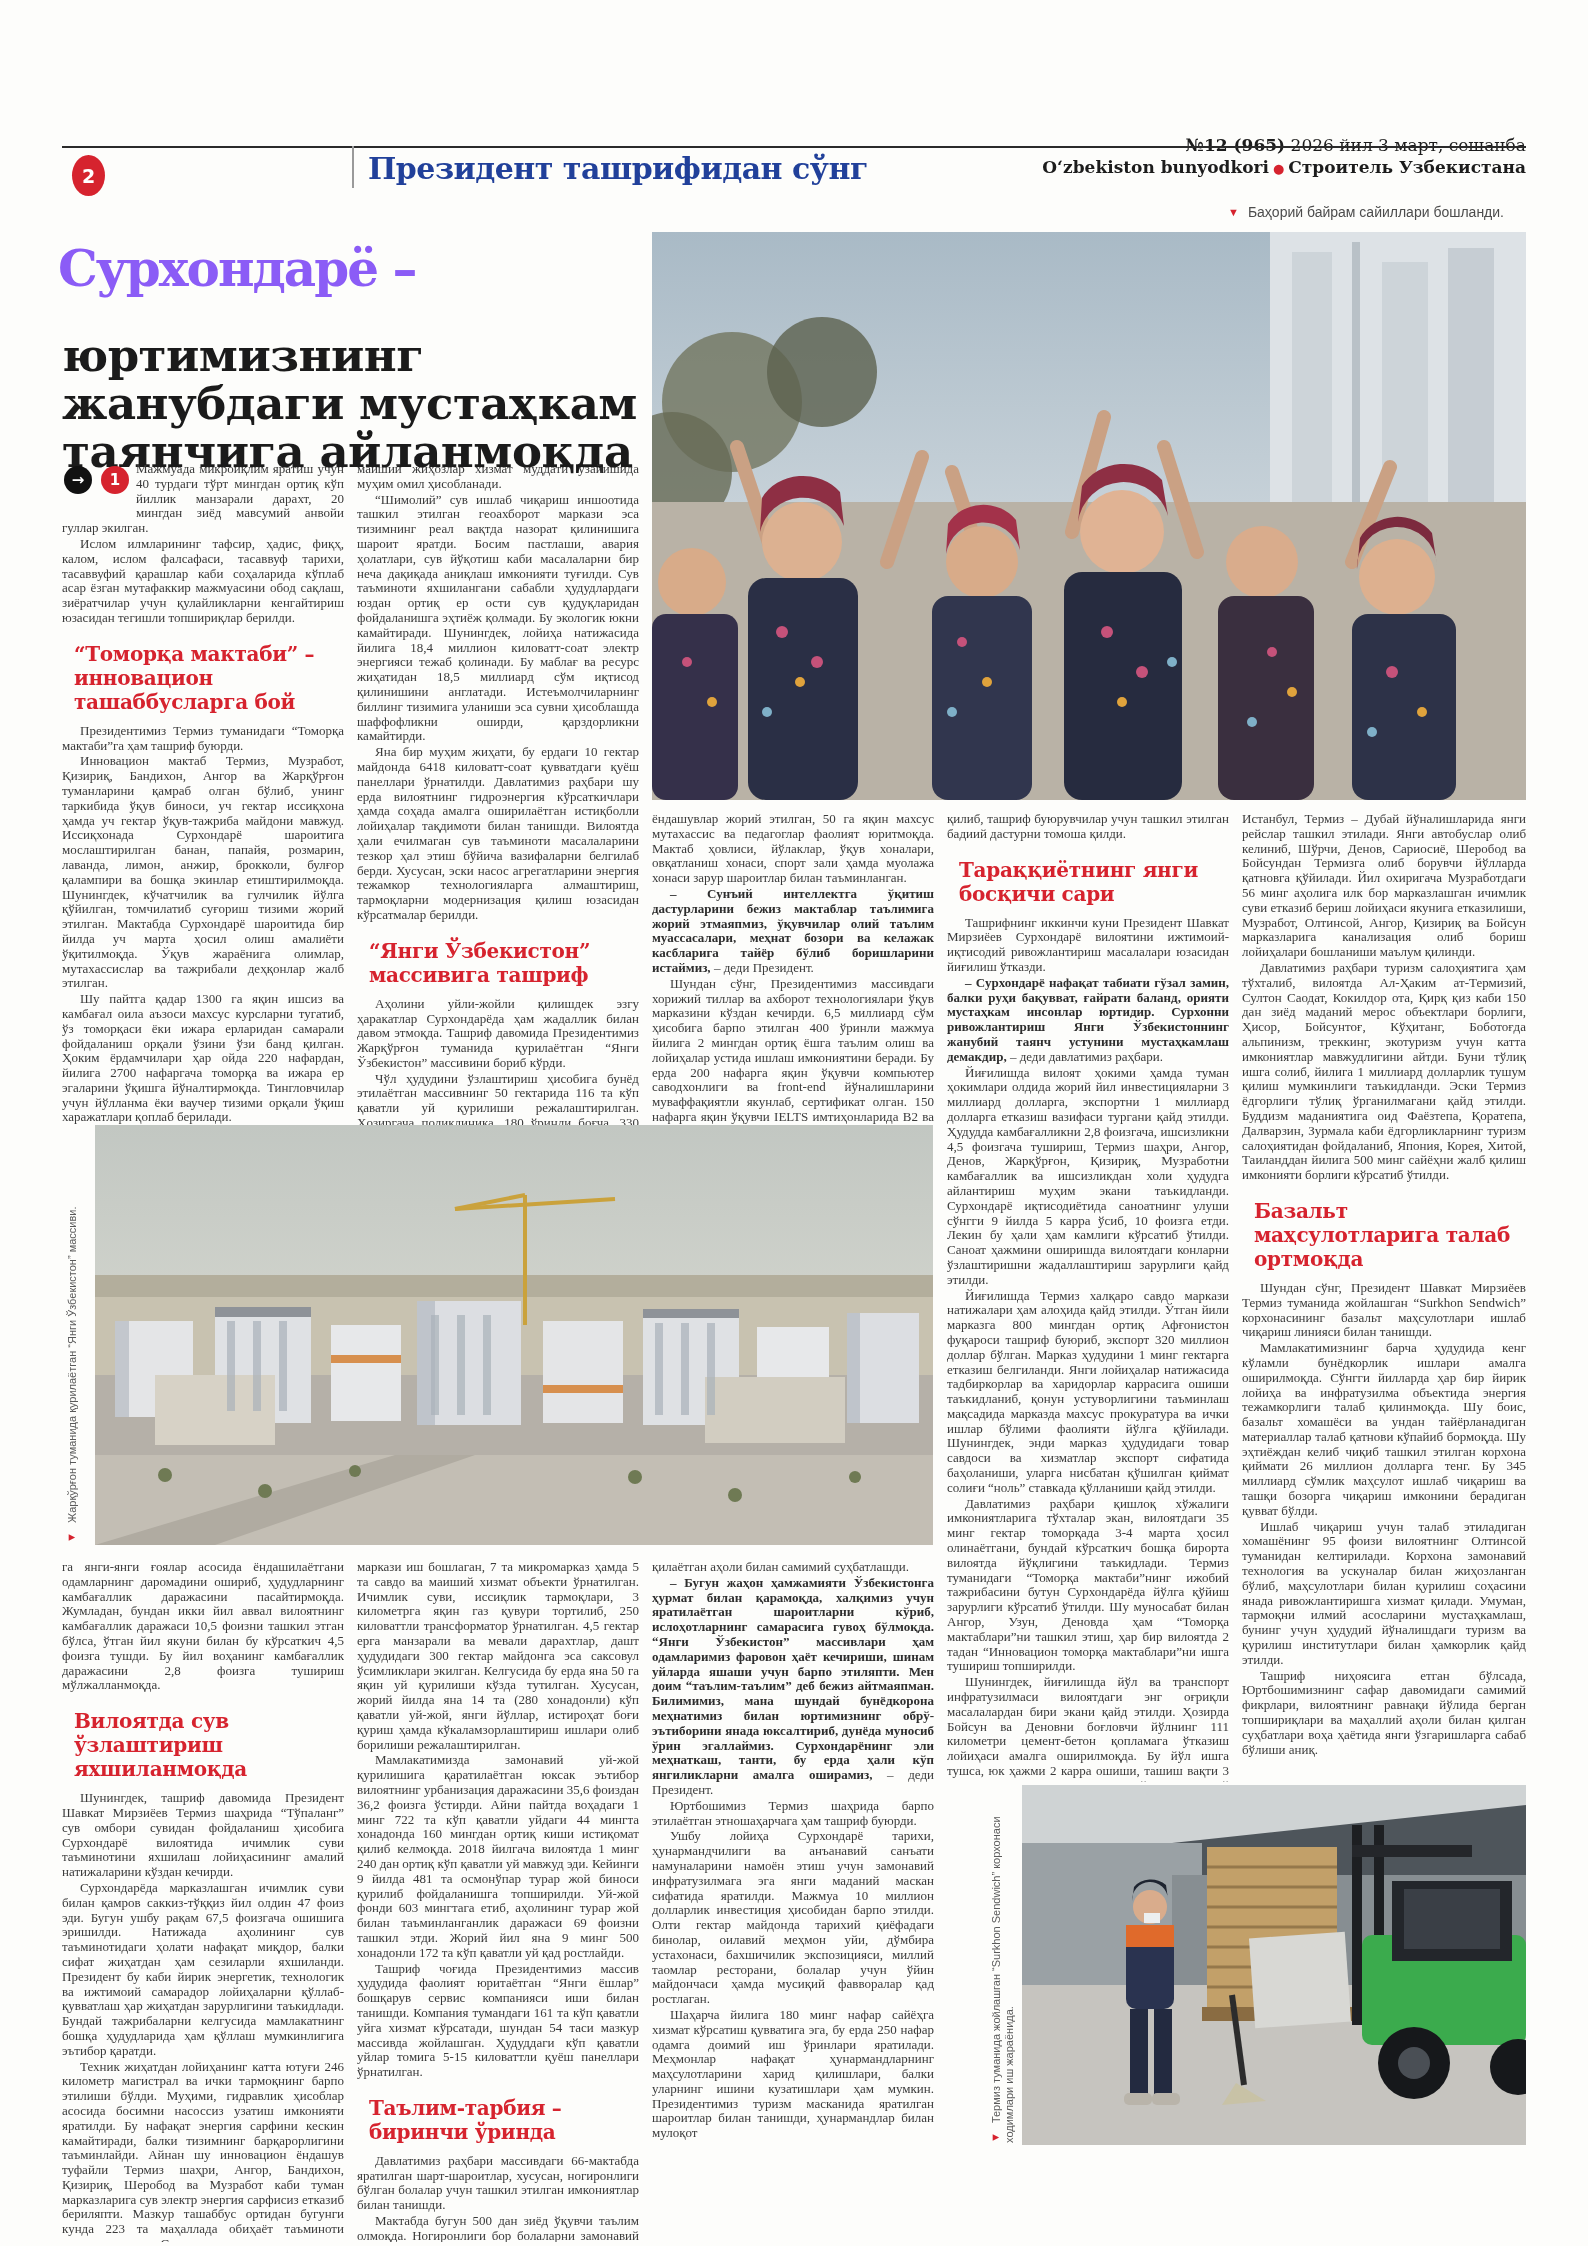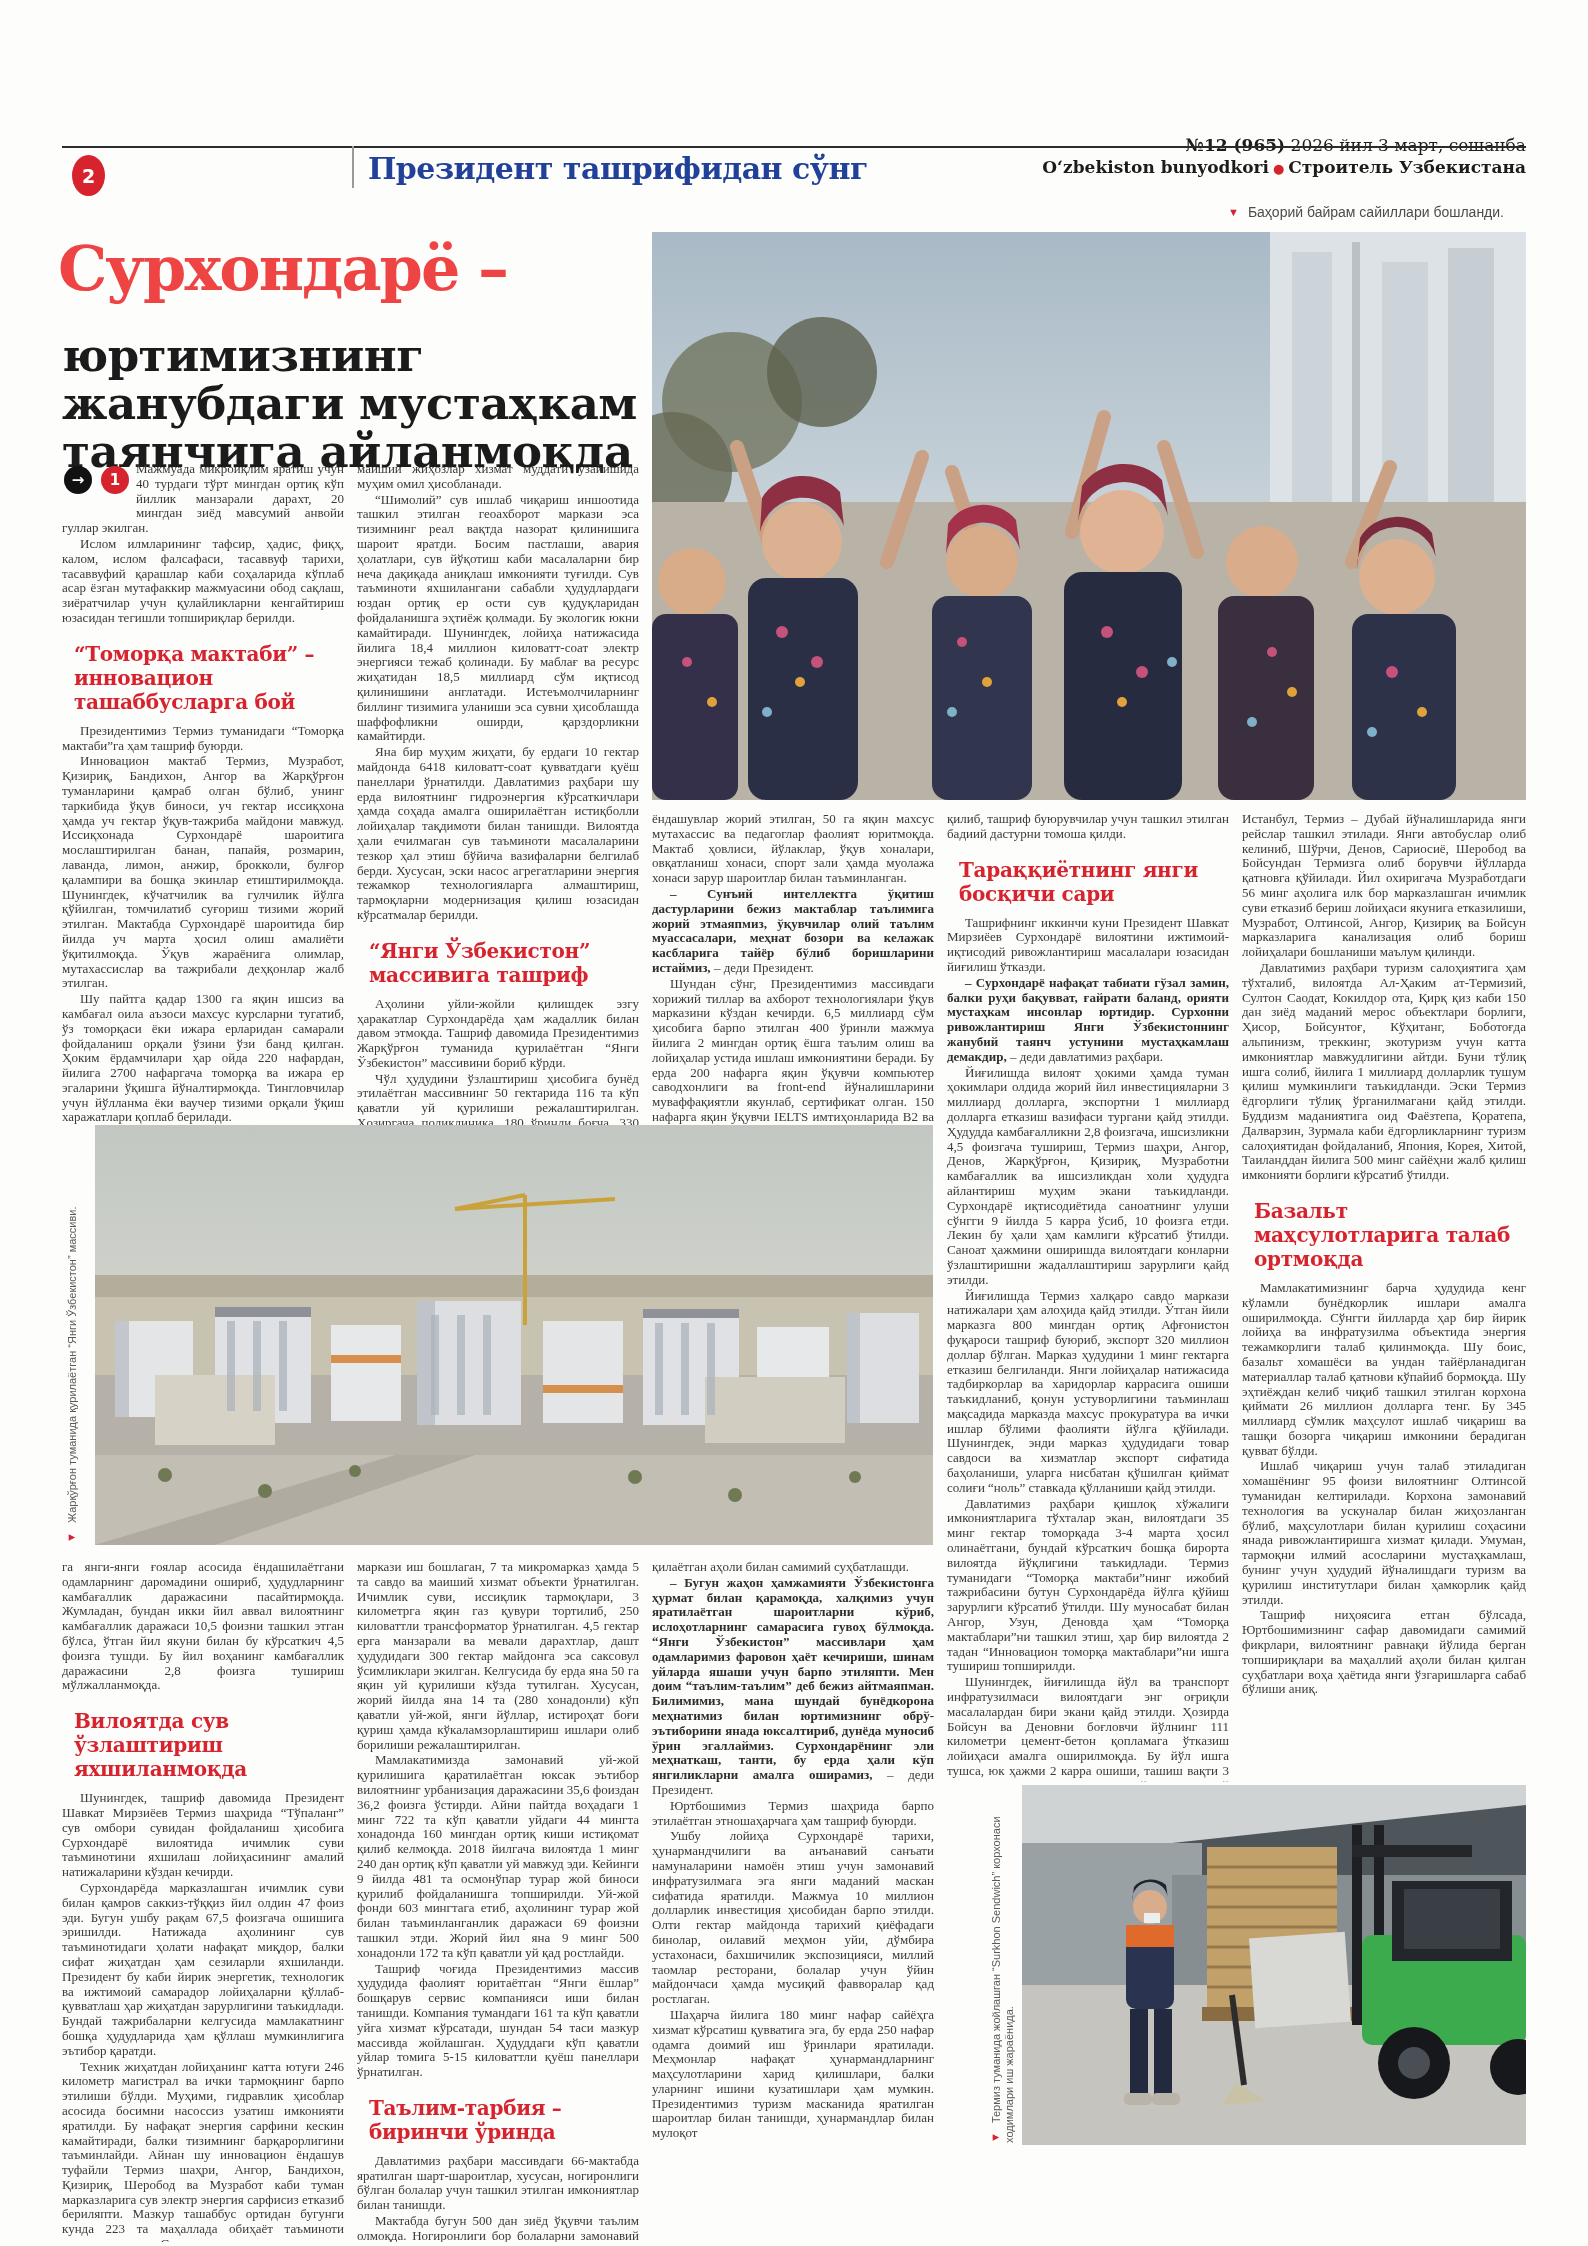--- a/index.html
+++ b/index.html
@@ -12,21 +12,21 @@
   #meta .dot{color:#d6232e;font-size:13px;padding:0 4px;}
   #top-rule{position:absolute;left:62px;top:146px;width:1464px;height:2px;background:#2b2b2b;}
   #head-tick{position:absolute;left:352px;top:146px;width:2px;height:42px;background:#9a9a9a;}
   #pagenum{position:absolute;left:72px;top:155px;width:33px;height:41px;border-radius:50%;
            background:#d6232e;color:#fff;font-family:"DejaVu Sans",sans-serif;font-weight:bold;
            font-size:19px;display:flex;align-items:center;justify-content:center;}
   #section-title{position:absolute;left:368px;top:151px;font-family:"DejaVu Serif",serif;
            font-weight:bold;font-size:30px;color:#21409a;letter-spacing:-.5px;}
   
   #headline{position:absolute;left:58px;top:228px;width:600px;font-family:"DejaVu Serif",serif;
-           font-weight:bold;font-size:62px;line-height:82px;color:#ef4444;letter-spacing:-2px;}
+           font-weight:bold;font-size:50px;line-height:82px;color:#8b5cf6;letter-spacing:-2px;}
   #headline-sub{position:absolute;left:62px;top:332px;width:600px;font-family:"DejaVu Serif",serif;
            font-weight:bold;font-size:45px;line-height:48px;color:#1b1b1b;letter-spacing:-.5px;}
   
   .photo-caption{font-family:"Liberation Sans",sans-serif;color:#4c4c4c;}
   #caption-top{position:absolute;left:652px;top:204px;width:874px;text-align:right;
            padding-right:22px;box-sizing:border-box;font-size:14px;}
   .tri{color:#d6232e;font-size:11px;margin-right:9px;position:relative;top:-1px;}
   .vcap{position:absolute;transform:rotate(-90deg);transform-origin:0 0;font-size:11px;
            line-height:13px;color:#5a5a5a;font-family:"Liberation Sans",sans-serif;}
   #caption-massif{left:66px;top:1543px;width:418px;}
@@ -302,20 +302,21 @@
       <p><b>– Сурхондарё нафақат табиати гўзал замин, балки руҳи бақувват, ғайрати баланд, орияти мустаҳкам инсонлар юртидир. Сурхонни ривожлантириш Янги Ўзбекистоннинг жанубий таянч устунини мустаҳкамлаш демакдир,</b> – деди давлатимиз раҳбари.</p>
       <p>Йиғилишда вилоят ҳокими ҳамда туман ҳокимлари олдида жорий йил инвестицияларни 3 миллиард долларга, экспортни 1 миллиард долларга етказиш вазифаси тургани қайд этилди. Ҳудудда камбағалликни 2,8 фоизгача, ишсизликни 4,5 фоизгача тушириш, Термиз шаҳри, Ангор, Денов, Жарқўрғон, Қизириқ, Музработни камбағаллик ва ишсизликдан холи ҳудудга айлантириш муҳим экани таъкидланди. Сурхондарё иқтисодиётида саноатнинг улуши сўнгги 9 йилда 5 карра ўсиб, 10 фоизга етди. Лекин бу ҳали ҳам камлиги кўрсатиб ўтилди. Саноат ҳажмини оширишда вилоятдаги конларни ўзлаштиришни жадаллаштириш зарурлиги қайд этилди.</p>
       <p>Йиғилишда Термиз халқаро савдо маркази натижалари ҳам алоҳида қайд этилди. Ўтган йили марказга 800 мингдан ортиқ Афғонистон фуқароси ташриф буюриб, экспорт 320 миллион доллар бўлган. Марказ ҳудудини 1 минг гектарга етказиш белгиланди. Янги лойиҳалар натижасида тадбиркорлар ва харидорлар каррасига ошиши таъкидланиб, қонун устуворлигини таъминлаш мақсадида марказда махсус прокуратура ва ички ишлар бўлими фаолияти йўлга қўйилади. Шунингдек, энди марказ ҳудудидаги товар савдоси ва хизматлар экспорт сифатида баҳоланиши, уларга нисбатан қўшилган қиймат солиғи “ноль” ставкада қўлланиши қайд этилди.</p>
       <p>Давлатимиз раҳбари қишлоқ хўжалиги имкониятларига тўхталар экан, вилоятдаги 35 минг гектар томорқада 3-4 марта ҳосил олинаётгани, бундай кўрсаткич бошқа бирорта вилоятда йўқлигини таъкидлади. Термиз туманидаги “Томорқа мактаби”нинг ижобий тажрибасини бутун Сурхондарёда йўлга қўйиш зарурлиги кўрсатиб ўтилди. Шу муносабат билан Ангор, Узун, Деновда ҳам “Томорқа мактаблари”ни ташкил этиш, ҳар бир вилоятда 2 тадан “Инновацион томорқа мактаблари”ни ишга тушириш топширилди.</p>
       <p>Шунингдек, йиғилишда йўл ва транспорт инфратузилмаси вилоятдаги энг оғриқли масалалардан бири экани қайд этилди. Ҳозирда Бойсун ва Деновни боғловчи йўлнинг 111 километри цемент-бетон қопламага ўтказиш лойиҳаси амалга оширилмоқда. Бу йўл ишга тушса, юк ҳажми 2 карра ошиши, ташиш вақти 3 соатдан 1,5 соатга қисқариши айтилди. Жорий йилда юртимизни Афғонистон ва Тожикистон билан боғлайдиган 178 километрлик магистрални капитал таъмирлаш, “Тошғузор – Бойсун – Қумқўрғон” участкасини тезюрар поездга мослаш, “Қумқўрғон – Қудуқли” темир йўлининг электрлаштириш ишлари бошланади. Термиз –</p>
     </div>
   <div class="col" id="col5">
       <p class="cont">Истанбул, Термиз – Дубай йўналишларида янги рейслар ташкил этилади. Янги автобуслар олиб келиниб, Шўрчи, Денов, Сариосиё, Шеробод ва Бойсундан Термизга олиб борувчи йўлларда қатновга қўйилади. Йил охиригача Музработдаги 56 минг аҳолига илк бор марказлашган ичимлик суви етказиб бериш лойиҳаси якунига етказилиши, Музработ, Олтинсой, Ангор, Қизириқ ва Бойсун марказларига канализация олиб бориш лойиҳалари бошланиши маълум қилинди.</p>
       <p>Давлатимиз раҳбари туризм салоҳиятига ҳам тўхталиб, вилоятда Ал-Ҳаким ат-Термизий, Султон Саодат, Кокилдор ота, Қирқ қиз каби 150 дан зиёд маданий мерос объектлари борлиги, Ҳисор, Бойсунтоғ, Кўҳитанг, Боботоғда альпинизм, треккинг, экотуризм учун катта имкониятлар мавжудлигини айтди. Буни тўлиқ ишга солиб, йилига 1 миллиард долларлик тушум қилиш мумкинлиги таъкидланди. Эски Термиз ёдгорлиги тўлиқ ўрганилмагани қайд этилди. Буддизм маданиятига оид Фаёзтепа, Қоратепа, Далварзин, Зурмала каби ёдгорликларнинг туризм салоҳиятидан фойдаланиб, Япония, Корея, Хитой, Таиланддан йилига 500 минг сайёҳни жалб қилиш имконияти борлиги кўрсатиб ўтилди.</p>
       <h3 class="subhead">Базальт маҳсулотларига талаб ортмоқда</h3>
+      <p>Шундан сўнг, Президент Шавкат Мирзиёев Термиз туманида жойлашган “Surkhon Sendwich” корхонасининг базальт маҳсулотлари ишлаб чиқариш линияси билан танишди.</p>
       <p>Мамлакатимизнинг барча ҳудудида кенг кўламли бунёдкорлик ишлари амалга оширилмоқда. Сўнгги йилларда ҳар бир йирик лойиҳа ва инфратузилма объектида энергия тежамкорлиги талаб қилинмоқда. Шу боис, базальт хомашёси ва ундан тайёрланадиган материаллар талаб қатнови кўпайиб бормоқда. Шу эҳтиёждан келиб чиқиб ташкил этилган корхона қиймати 26 миллион долларга тенг. Бу 345 миллиард сўмлик маҳсулот ишлаб чиқариш ва ташқи бозорга чиқариш имконини берадиган қувват бўлди.</p>
       <p>Ишлаб чиқариш учун талаб этиладиган хомашёнинг 95 фоизи вилоятнинг Олтинсой туманидан келтирилади. Корхона замонавий технология ва ускуналар билан жиҳозланган бўлиб, маҳсулотлари билан қурилиш соҳасини янада ривожлантиришга хизмат қилади. Умуман, тармоқни илмий асосларини мустаҳкамлаш, бунинг учун ҳудудий йўналишдаги туризм ва қурилиш институтлари билан ҳамкорлик қайд этилди.</p>
       <p>Ташриф ниҳоясига етган бўлсада, Юртбошимизнинг сафар давомидаги самимий фикрлари, вилоятнинг равнақи йўлида берган топшириқлари ва маҳаллий аҳоли билан қилган суҳбатлари воҳа ҳаётида янги ўзгаришларга сабаб бўлиши аниқ.</p>
     </div>
   <div class="col" id="col1-bot">
       <p class="cont">га янги-янги ғоялар асосида ёндашилаётгани одамларнинг даромадини ошириб, ҳудудларнинг камбағаллик даражасини пасайтирмоқда. Жумладан, бундан икки йил аввал вилоятнинг камбағаллик даражаси 10,5 фоизни ташкил этган бўлса, ўтган йил якуни билан бу кўрсаткич 4,5 фоизга тушди. Бу йил воҳанинг камбағаллик даражасини 2,8 фоизга тушириш мўлжалланмоқда.</p>
       <h3 class="subhead">Вилоятда сув ўзлаштириш яхшиланмоқда</h3>
       <p>Шунингдек, ташриф давомида Президент Шавкат Мирзиёев Термиз шаҳрида “Тўпаланг” сув омбори сувидан фойдаланиш ҳисобига Сурхондарё вилоятида ичимлик суви таъминотини яхшилаш лойиҳасининг амалий натижаларини кўздан кечирди.</p>
       <p>Сурхондарёда марказлашган ичимлик суви билан қамров саккиз-тўққиз йил олдин 47 фоиз эди. Бугун ушбу рақам 67,5 фоизгача ошишига эришилди. Натижада аҳолининг сув таъминотидаги ҳолати нафақат миқдор, балки сифат жиҳатдан ҳам сезиларли яхшиланди. Президент бу каби йирик энергетик, технологик ва ижтимоий самарадор лойиҳаларни қўллаб-қувватлаш ҳар жиҳатдан зарурлигини таъкидлади. Бундай тажрибаларни келгусида мамлакатнинг бошқа ҳудудларида ҳам қўллаш мумкинлигига эътибор қаратди.</p>
       <p>Техник жиҳатдан лойиҳанинг катта ютуғи 246 километр магистрал ва ички тармоқнинг барпо этилиши бўлди. Муҳими, гидравлик ҳисоблар асосида босимни насоссиз узатиш имконияти яратилди. Бу нафақат энергия сарфини кескин камайтиради, балки тизимнинг барқарорлигини таъминлайди. Айнан шу инновацион ёндашув туфайли Термиз шаҳри, Ангор, Бандихон, Қизириқ, Шеробод ва Музработ каби туман марказларига сув электр энергия сарфисиз етказиб бериляпти. Мазкур ташаббус ортидан бугунги кунда 223 та маҳаллада обиҳаёт таъминоти мустаҳкамланди. Сувнинг қаттиқлик даражаси эса икки баравaргача камайтирилди. Сифатнинг ортиши аҳоли саломатлиги ва</p>

